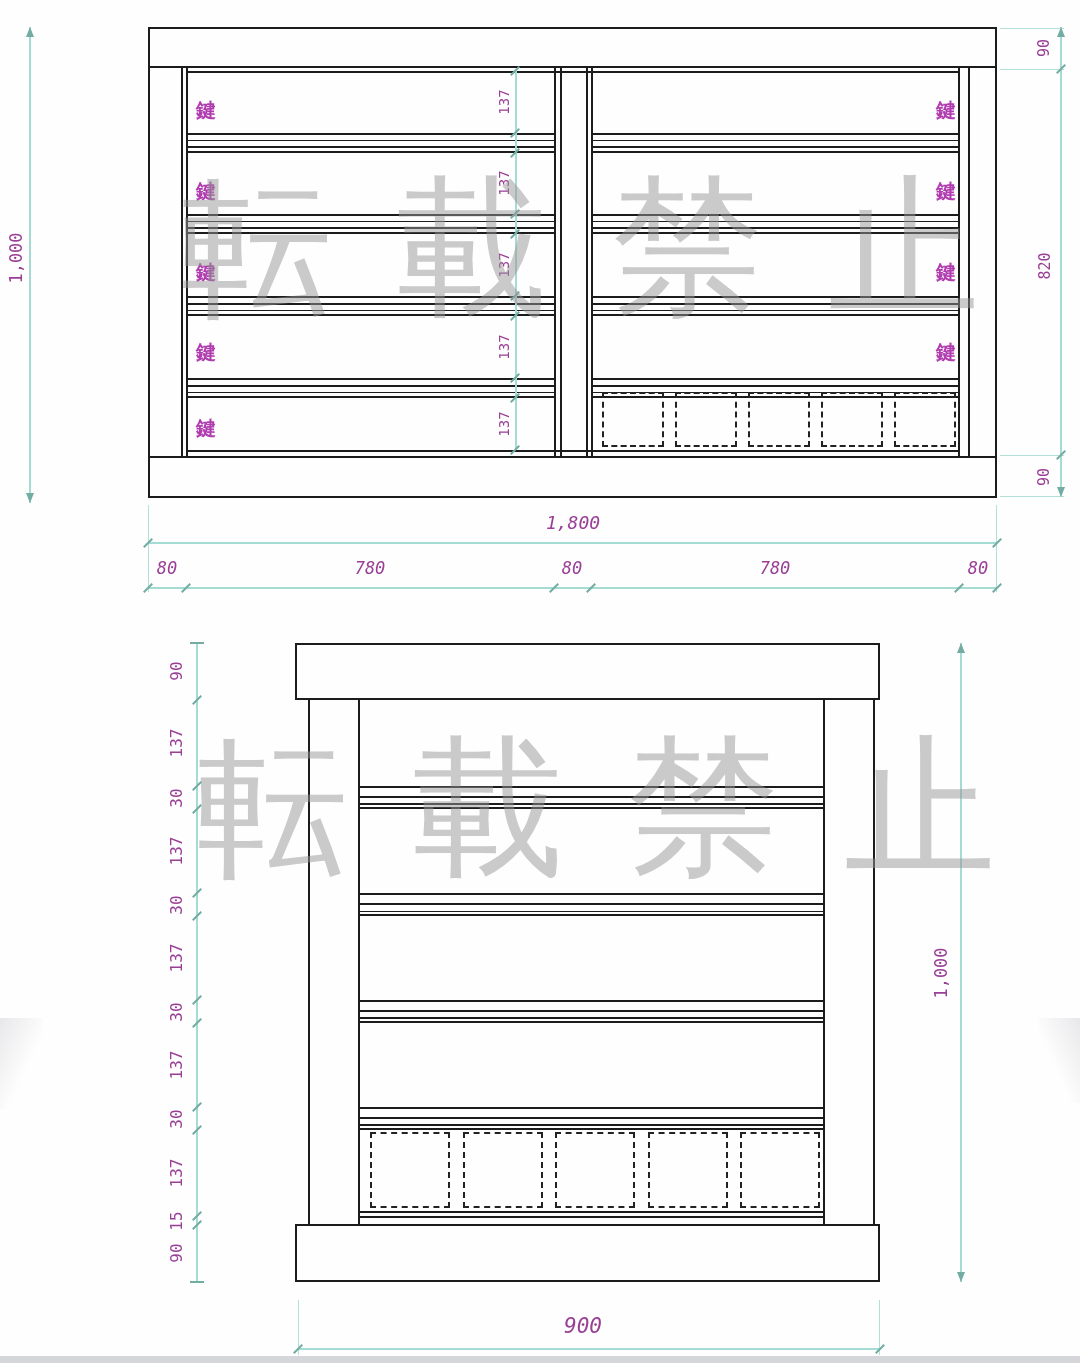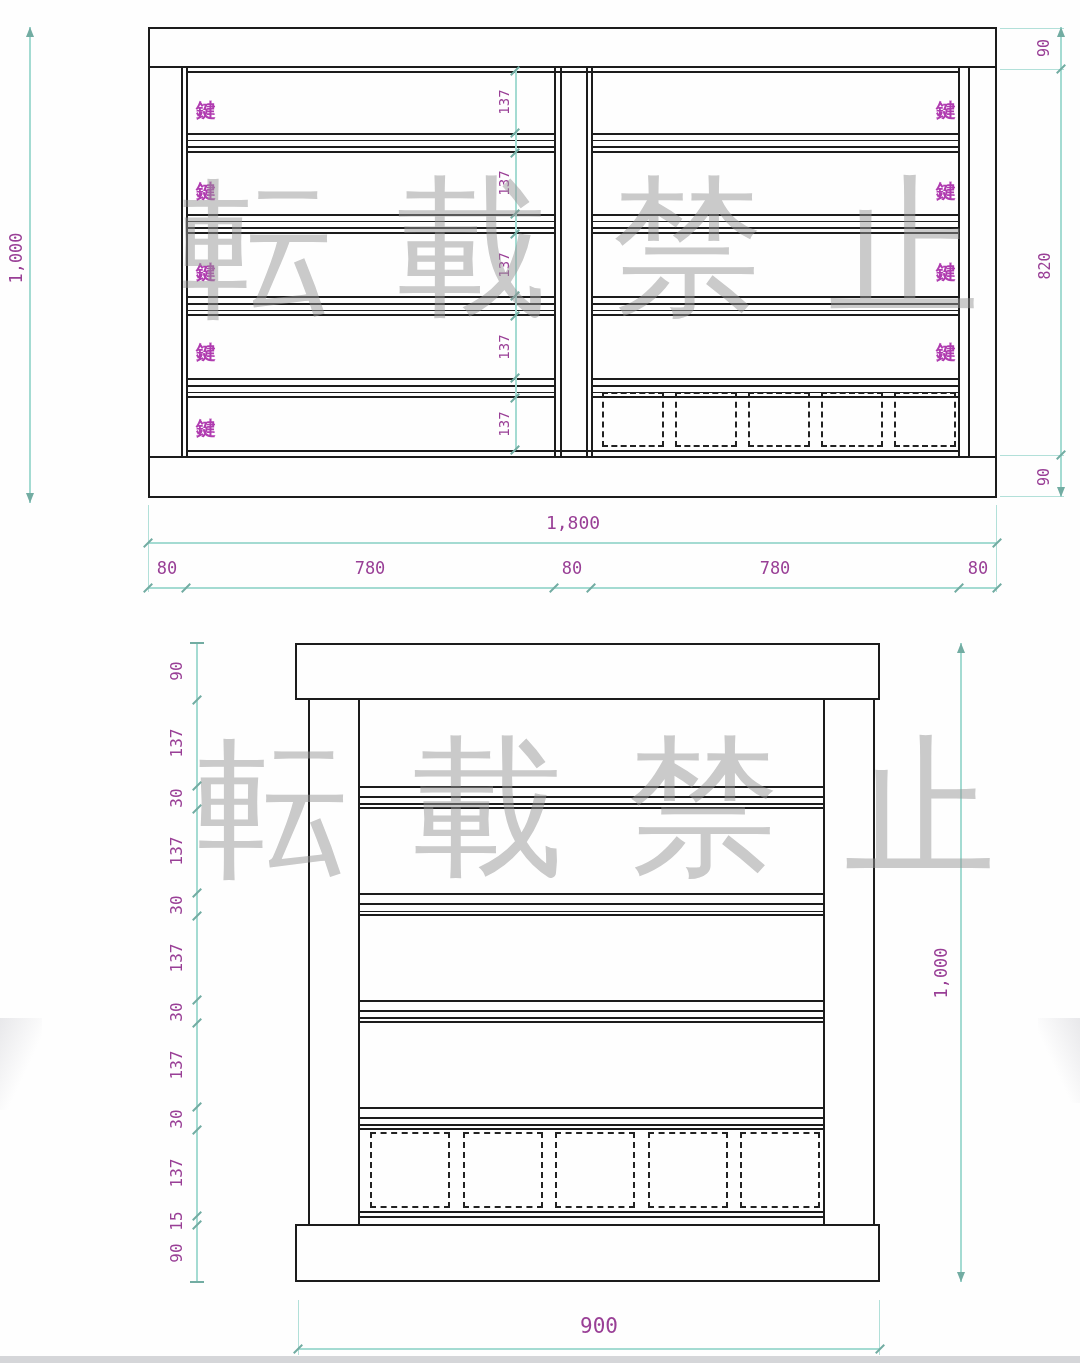--- a/index.html
+++ b/index.html
@@ -33,23 +33,23 @@
         transform:translate(-50%,-50%) rotate(-45deg);}
   .endbar{position:absolute;width:14px;height:2px;background:var(--tick);transform:translate(-50%,-50%);}
   .arr{position:absolute;width:0;height:0;}
   .arr.up{border-left:4px solid transparent;border-right:4px solid transparent;
           border-bottom:10px solid var(--tick);transform:translate(-50%,0);}
   .arr.down{border-left:4px solid transparent;border-right:4px solid transparent;
           border-top:10px solid var(--tick);transform:translate(-50%,-100%);}
   .vtext{position:absolute;color:var(--ptext);white-space:nowrap;line-height:1;
          transform:translate(-50%,-50%) rotate(-90deg);}
   .dtext{position:absolute;color:var(--ptext);white-space:nowrap;line-height:1;
-         transform:translate(-50%,-50%);}
+         transform:translate(-50%,-50%);font-style:italic;}
   .f14{font-size:14px;} .f15{font-size:15px;} .f16{font-size:16px;}
-  .f17{font-size:17px;} .f18{font-size:18px;} .f21{font-size:21px;margin-left:16px;}
+  .f17{font-size:17px;} .f18{font-size:18px;} .f21{font-size:21px;}
   .key{position:absolute;color:var(--key);font-weight:bold;font-size:20px;line-height:1;
        font-family:"DejaVu Sans",sans-serif;transform:translate(0,-50%);}
   .key.r{transform:translate(-100%,-50%);}
   .drawrow{position:absolute;display:flex;justify-content:space-between;}
   .dashbox{border:2px dashed #222;box-sizing:border-box;background:transparent;}
   .wm{position:absolute;font-family:"DejaVu Sans",sans-serif;font-size:152px;letter-spacing:64px;
       color:rgba(150,150,150,0.5);white-space:nowrap;line-height:1;z-index:30;pointer-events:none;}
   .smudge{position:absolute;opacity:.65;}
   .strip{position:absolute;background:#d5d6d9;}
 </style>

